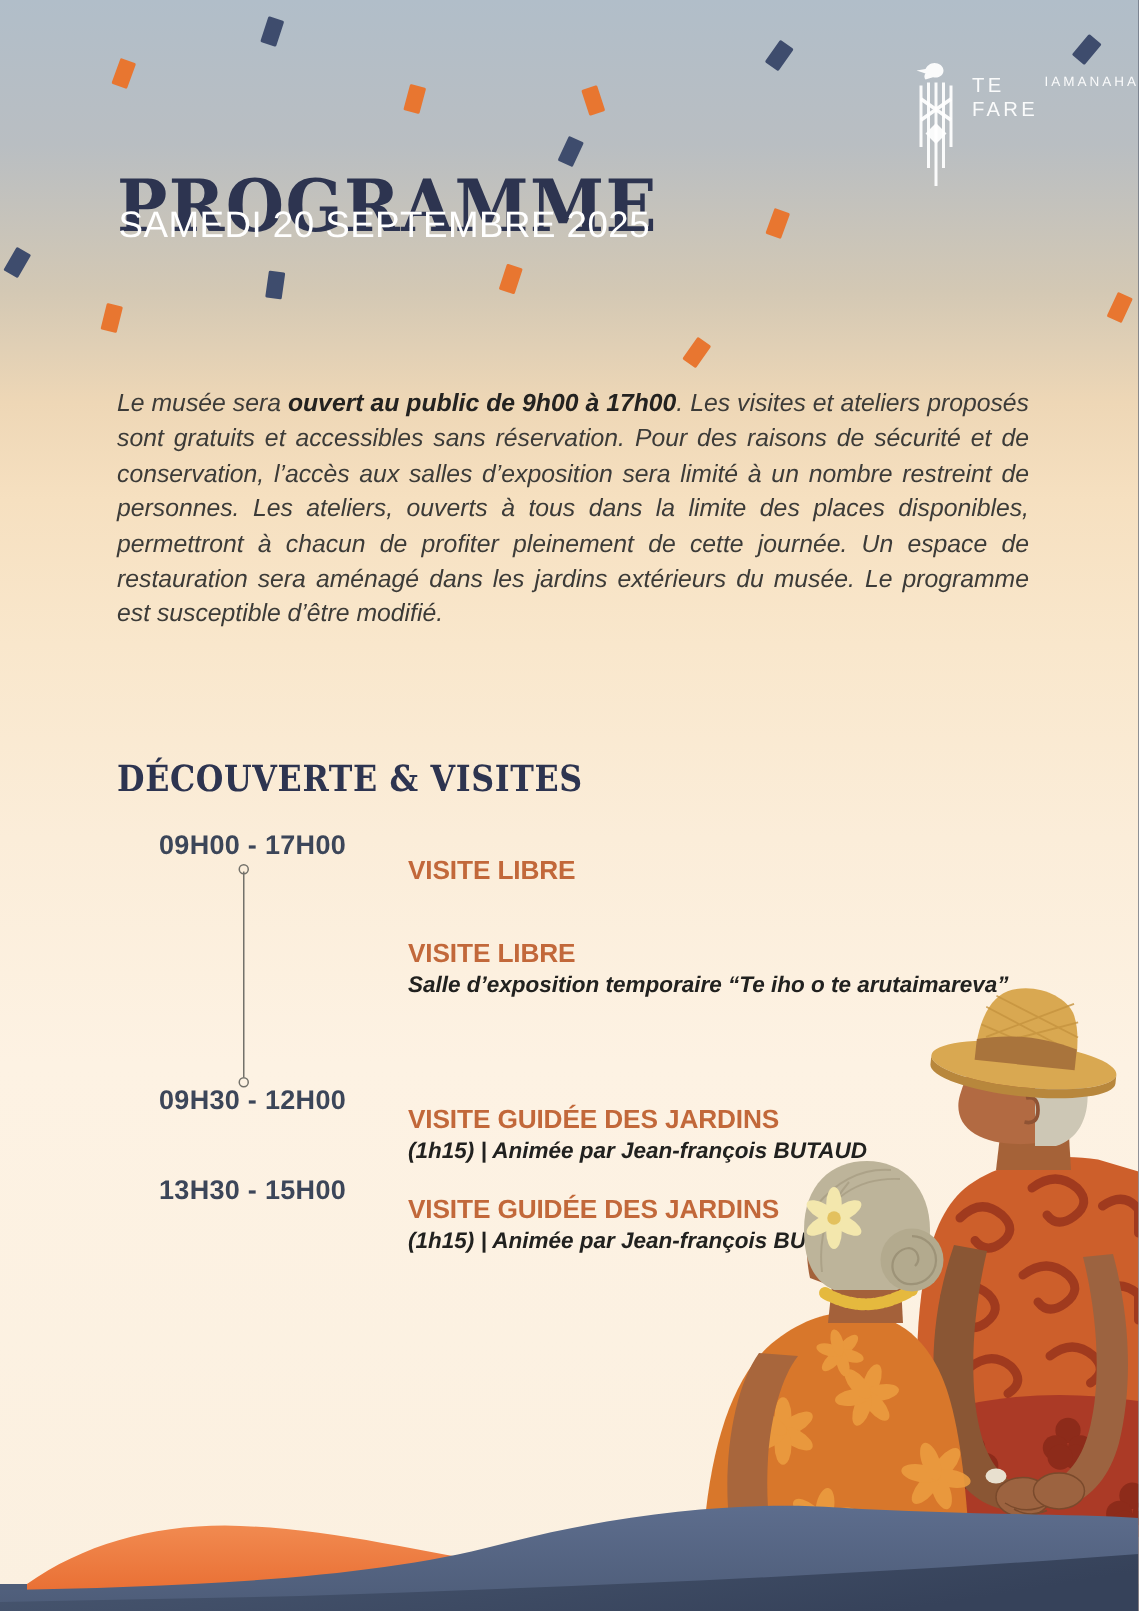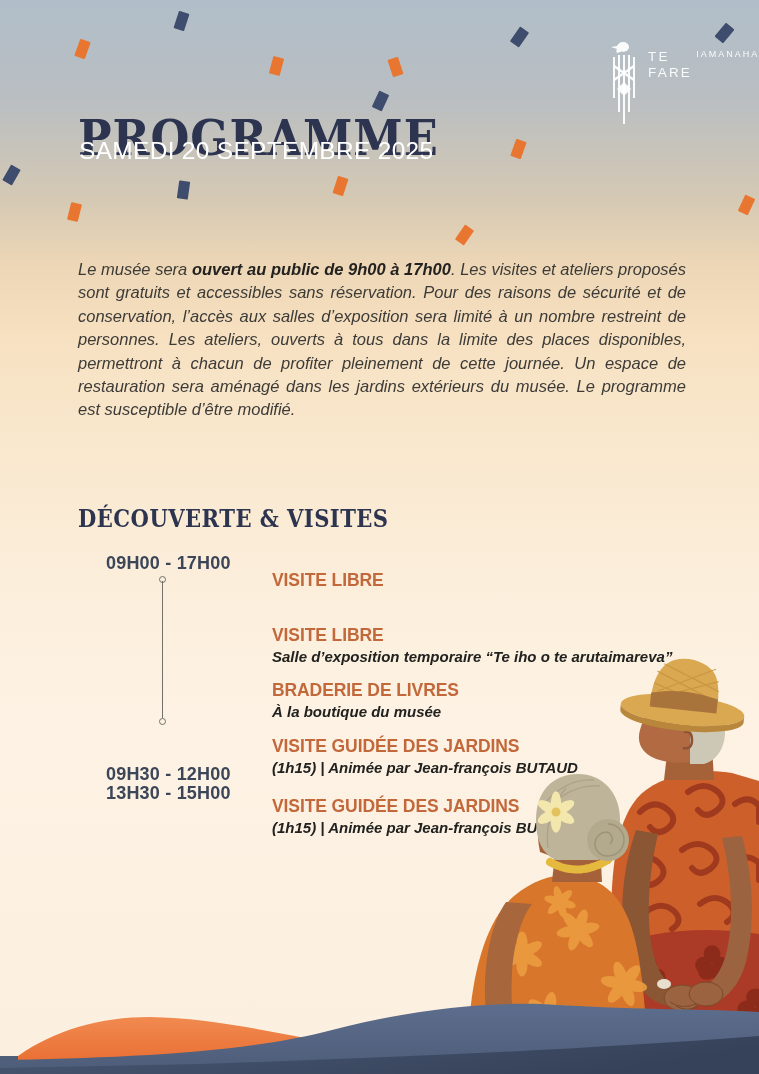--- a/index.html
+++ b/index.html
@@ -121,33 +121,29 @@
   </div>
 
   <p class="intro"><span>Le musée sera </span><b>ouvert au public de 9h00 à 17h00</b><span>. Les visites et ateliers proposés sont gratuits et accessibles sans réservation. Pour des raisons de sécurité et de conservation, l’accès aux salles d’exposition sera limité à un nombre restreint de personnes. Les ateliers, ouverts à tous dans la limite des places disponibles, permettront à chacun de profiter pleinement de cette journée. Un espace de restauration sera aménagé dans les jardins extérieurs du musée. Le programme est susceptible d’être modifié.</span></p>
 
   <h2 class="section-title">DÉCOUVERTE &amp; VISITES</h2>
 
   <div class="time" style="top:553px">09H00 - 17H00</div>
   <span class="timeline-dot dot-top"></span>
   <div class="timeline"></div>
   <span class="timeline-dot dot-bottom"></span>
-  <div class="time" style="top:764px">09H30 - 12H00</div>
+  <div class="time" style="top:723px">09H30 - 12H00</div>
   <div class="time" style="top:783px">13H30 - 15H00</div>
 
   <div class="event" style="top:552px">
     <div class="event-title">VISITE LIBRE</div>
   </div>
   <div class="event" style="top:607px">
     <div class="event-title">VISITE LIBRE</div>
     <div class="event-sub">Salle d’exposition temporaire “Te iho o te arutaimareva”</div>
-  </div>
-  <div class="event" style="top:662px">
-    <div class="event-title">BRADERIE DE LIVRES</div>
-    <div class="event-sub">À la boutique du musée</div>
   </div>
   <div class="event" style="top:718px">
     <div class="event-title">VISITE GUIDÉE DES JARDINS</div>
     <div class="event-sub">(1h15) | Animée par Jean-françois BUTAUD</div>
   </div>
   <div class="event" style="top:778px">
     <div class="event-title">VISITE GUIDÉE DES JARDINS</div>
     <div class="event-sub">(1h15) | Animée par Jean-françois BUTAUD</div>
   </div>
 

